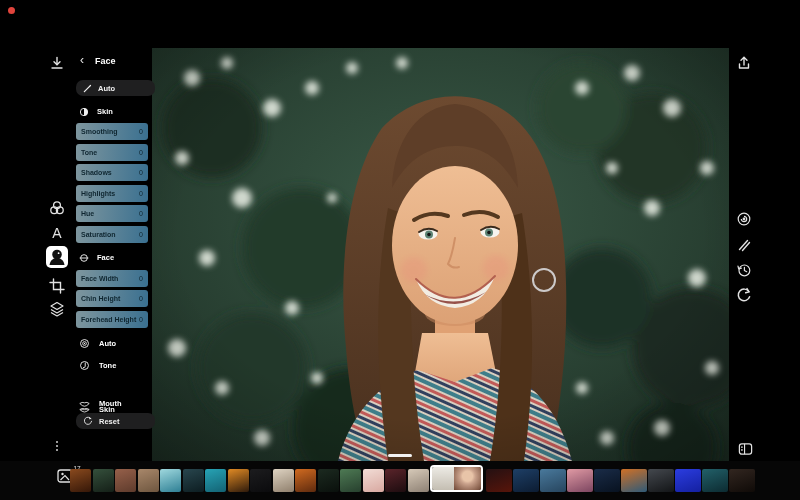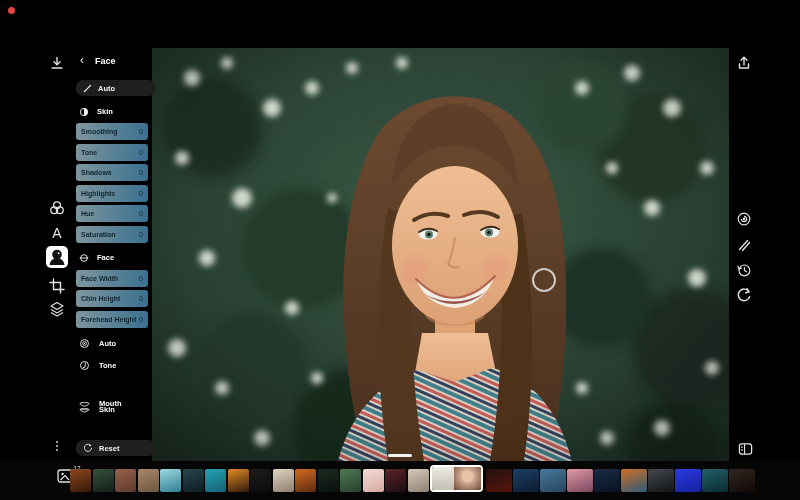--- a/index.html
+++ b/index.html
@@ -289,21 +289,21 @@
     <span>Mouth</span>
   </div>
   <div class="p-row feat" style="top:402px">
     <svg width="13" height="13" viewBox="0 0 18 18">
       <path d="M2.5 9 Q5.5 6.8 9 8 Q12.5 6.8 15.5 9 Q12 12.5 9 12.5 Q6 12.5 2.5 9 Z" stroke="#f0f0f0" stroke-width="1.2" fill="none" stroke-linejoin="round"></path>
       <path d="M3.5 9.3 H14.5 M7 8 V9.3 M11 8 V9.3" stroke="#f0f0f0" stroke-width="0.9" fill="none"></path>
     </svg>
     <span>Skin</span>
   </div>
 
-  <div class="p-row btn" style="top:440px">
+  <div class="p-row btn" style="top:413px">
     <svg width="10" height="10" viewBox="0 0 18 18">
       <path d="M14.5 5 A6.5 6.5 0 1 0 15.5 9.5" stroke="#f0f0f0" stroke-width="1.6" fill="none" stroke-linecap="round"></path>
       <path d="M12.2 1.8 L14.7 5.2 L10.8 6 Z" fill="#f0f0f0"></path>
     </svg>
     <span>Reset</span>
   </div>
 
   <svg class="rail-icon" style="left:735px;top:54px" viewBox="0 0 18 18">
     <g stroke="#e2e2e2" stroke-width="1.4" fill="none" stroke-linecap="round" stroke-linejoin="round">
       <path d="M9 11V3.5"></path>

